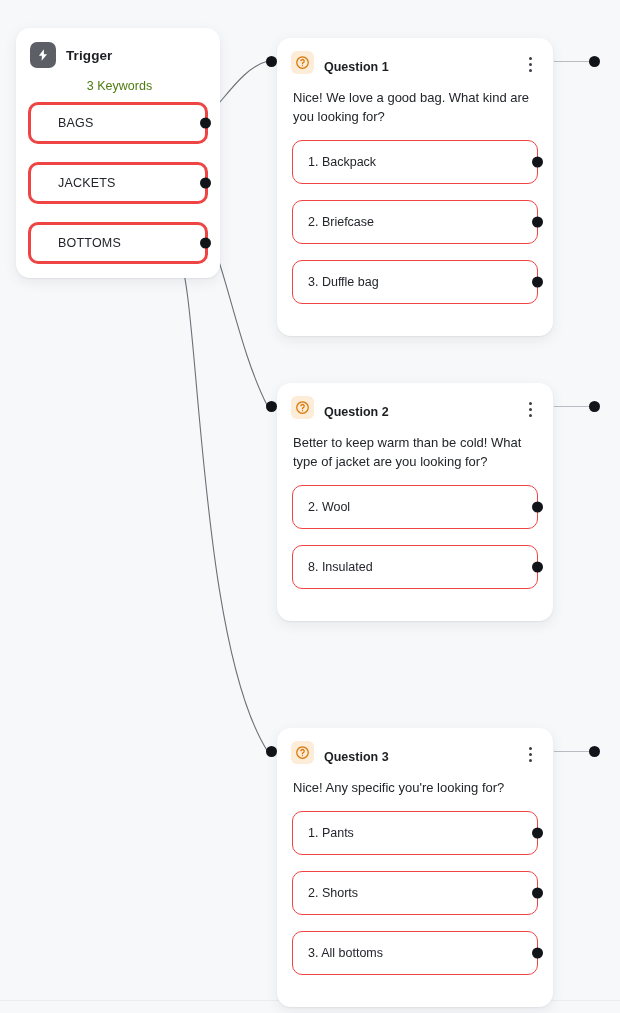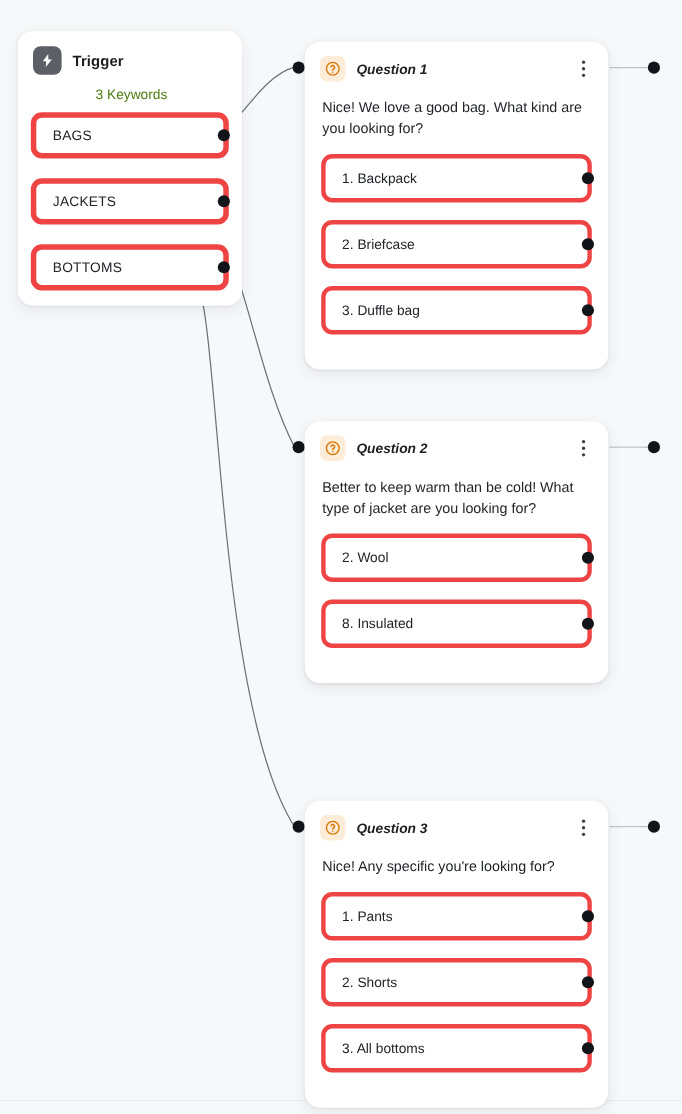--- a/index.html
+++ b/index.html
@@ -77,45 +77,44 @@
     letter-spacing: .1px;
   }
   .keyword-count {
     margin: 11px 0 9px 3px;
     font-size: 12.5px;
     color: #4d7c0f;
   }
   .kw-chip {
     position: relative;
     height: 42px;
-    border: 5px solid #ef4444;
+    border: 3px solid #ef4444;
     border-radius: 10px;
     background: #fff;
     display: flex;
     align-items: center;
-    padding-left: 15px;
+    padding-left: 27px;
     box-sizing: border-box;
     font-size: 12.5px;
     color: #22252a;
     margin-bottom: 18px;
     letter-spacing: .2px;
   }
   .kw-chip:last-child { margin-bottom: 0; }
 
   
   .q-node {
     width: 276px;
     box-sizing: border-box;
     padding: 12px 12px 16px 12px;
   }
   .q-head {
     display: flex;
-    align-items: center;
+    align-items: flex-end;
     padding: 1px 2px 0 2px;
-    font-style: italic;
   }
   .q-badge {
     width: 23px;
     height: 23px;
     border-radius: 6px;
     background: #fdecd8;
     display: flex;
     align-items: center;
     justify-content: center;
     flex: none;
@@ -147,21 +146,21 @@
   }
   .q-text {
     margin: 14px 4px 14px 4px;
     font-size: 13px;
     line-height: 19px;
     color: #22252a;
   }
   .opt {
     position: relative;
     height: 44px;
-    border: 4px solid #ef4444;
+    border: 1px solid #ef4444;
     border-radius: 10px;
     background: #fff;
     display: flex;
     align-items: center;
     padding-left: 15px;
     box-sizing: border-box;
     font-size: 12.5px;
     color: #22252a;
     margin: 0 3px 16px 3px;
   }

